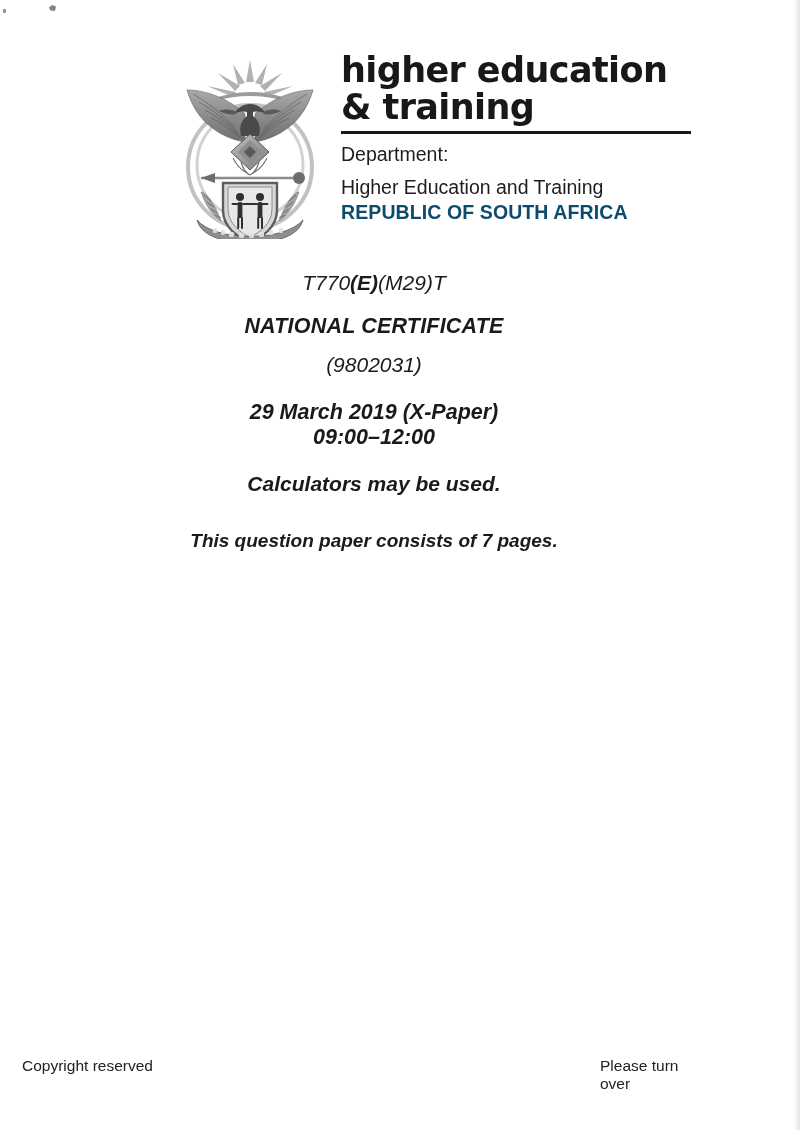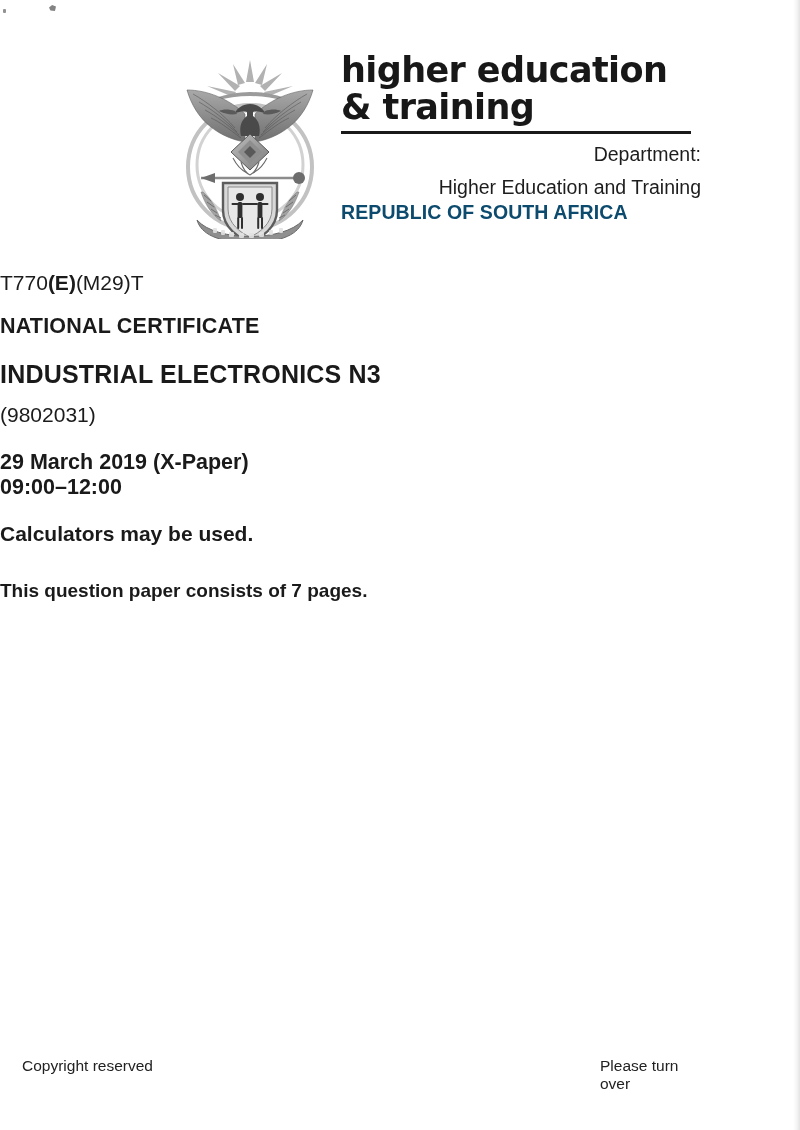--- a/index.html
+++ b/index.html
@@ -76,38 +76,38 @@
     height: 3px;
     background: #191919;
   }
   .wm-dept {
     margin-top: 8px;
     font-size: 19.5px;
     line-height: 25px;
     font-weight: 400;
     color: #1d1d1d;
     white-space: nowrap;
-    text-align: right;
   }
   .wm-country {
     font-size: 19.5px;
     line-height: 25px;
     font-weight: 700;
     letter-spacing: 0.1px;
     color: #0c4a6e;
     white-space: nowrap;
   }
 
   
   .titleblock {
     position: absolute;
-    left: 0;
+    left: 6px;
     top: 270px;
     width: 736px;       
-    text-align: left;
+    text-align: center;
+    font-style: italic;
   }
   .code {
     font-size: 21px;
     font-weight: 400;
     line-height: 26px;
     color: #1b1b1b;
   }
   .code b { font-weight: 700; }
 
   .cert {
@@ -296,21 +296,20 @@
       <div class="wm-country">REPUBLIC OF SOUTH AFRICA</div>
     </div>
   </div>
 
   <div class="titleblock">
 
     <div class="code"><span>T770</span><b>(E)</b><span>(M29)T</span></div>
 
     <div class="cert">NATIONAL CERTIFICATE</div>
 
-    <div class="subject">INDUSTRIAL ELECTRONICS N3</div>
 
     <div class="subjcode">(9802031)</div>
 
     <div class="datetime">
       <div>29 March 2019 (X-Paper)</div>
       <div>09:00–12:00</div>
     </div>
 
     <div class="calc">Calculators may be used.</div>
 

